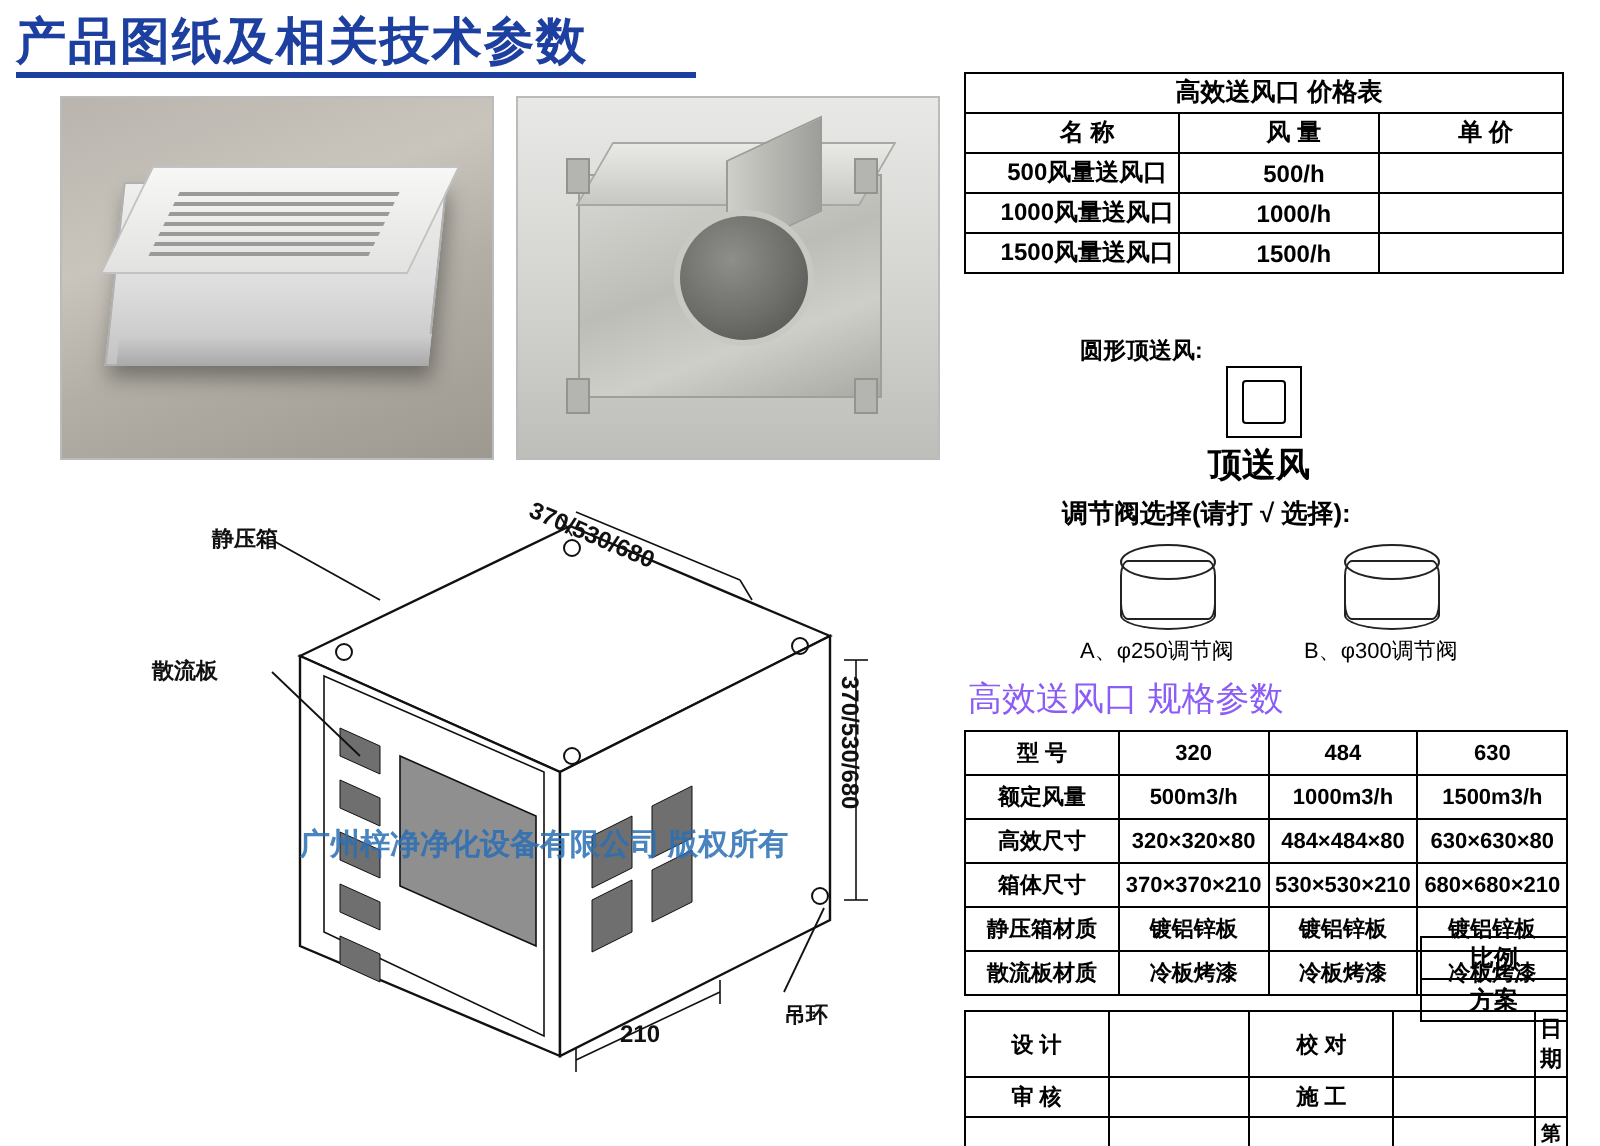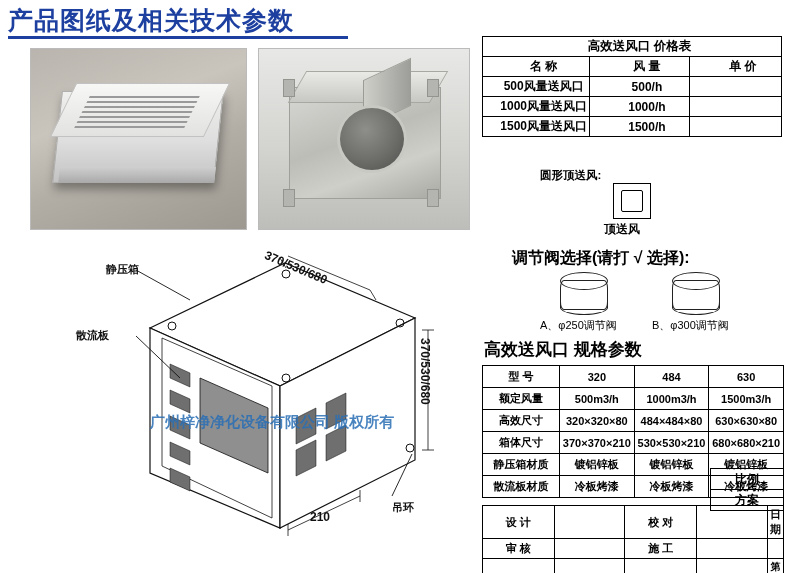--- a/index.html
+++ b/index.html
@@ -83,31 +83,31 @@
 
   
   .price{left:482px;top:36px;width:300px;}
   .price td{height:17px;padding-left:17px;}
   .price .hdr{font-size:12.5px;}
 
   
   .round-title{position:absolute;left:540px;top:168px;font-size:11.5px;font-weight:bold;color:#000;white-space:nowrap;}
   .round-box{position:absolute;left:613px;top:183px;width:36px;height:34px;border:1px solid #000;}
   .round-inner{position:absolute;left:7px;top:6px;width:20px;height:20px;border:1px solid #000;border-radius:2px;}
-  .round-cap{position:absolute;left:604px;top:221px;font-size:12px;font-weight:bold;white-space:nowrap;}
-
-  .valve-title{position:absolute;left:512px;top:248px;font-size:16px;font-weight:bold;white-space:nowrap;text-align:center;}
+  .round-cap{position:absolute;left:604px;top:221px;font-size:17px;font-weight:bold;white-space:nowrap;}
+
+  .valve-title{position:absolute;left:531px;top:248px;font-size:13px;font-weight:bold;white-space:nowrap;text-align:center;}
   .valve{position:absolute;width:46px;height:42px;}
   .valve .cylA{position:absolute;left:0;top:8px;width:46px;height:28px;border:1.5px solid #222;border-radius:4px/8px;}
   .valve .ell{position:absolute;left:0;top:0;width:46px;height:16px;border:1.5px solid #222;border-radius:50%;background:#fff;}
   .valve .ell2{position:absolute;left:0;top:28px;width:46px;height:14px;border:1.5px solid #222;border-top:none;border-radius:0 0 50% 50%;}
   .valve-cap{position:absolute;font-size:11px;font-weight:normal;white-space:nowrap;}
 
   
-  .spec-title{position:absolute;left:484px;top:338px;font-size:17px;font-weight:bold;color:#000000;white-space:nowrap;}
+  .spec-title{position:absolute;left:484px;top:338px;font-size:17px;font-weight:normal;color:#8b5cf6;white-space:nowrap;}
   .spec{left:482px;top:365px;width:302px;}
   .spec td{height:19px;font-size:11px;}
   .spec td.c1{width:72px;}
 
   
   .sign{left:482px;top:505px;width:302px;}
   .sign td{height:17px;font-size:11px;width:25%;}
 </style>
 </head>
 <body>

